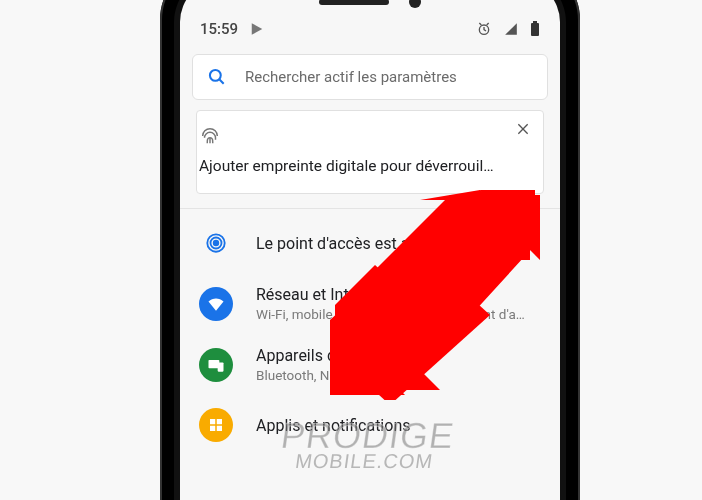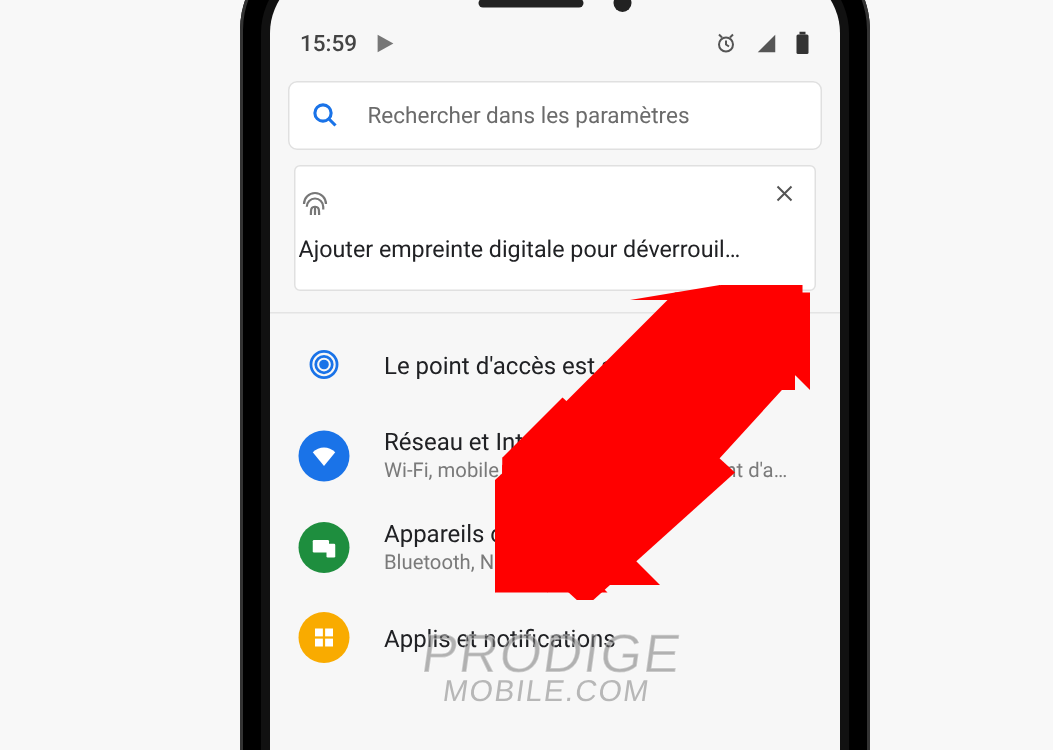--- a/index.html
+++ b/index.html
@@ -189,21 +189,21 @@
         </div>
       </div>
 
       <div class="search-box">
         <span>
           <svg width="20" height="20" viewBox="0 0 24 24" fill="none" stroke="#1a73e8" stroke-width="2.5">
               <circle cx="10" cy="10" r="6.5"></circle>
               <path d="M20 20l-5-5"></path>
             </svg>
         </span>
-        <span class="placeholder">Rechercher dans les paramètres</span>
+        <span class="placeholder">Rechercher actif les paramètres</span>
       </div>
 
       <div class="card">
         <span class="close">
           <svg width="16" height="16" viewBox="0 0 24 24" stroke="#555" stroke-width="2">
               <path d="M5 5l14 14M19 5L5 19"></path>
             </svg>
         </span>
         <div class="card-body">
           <span>

